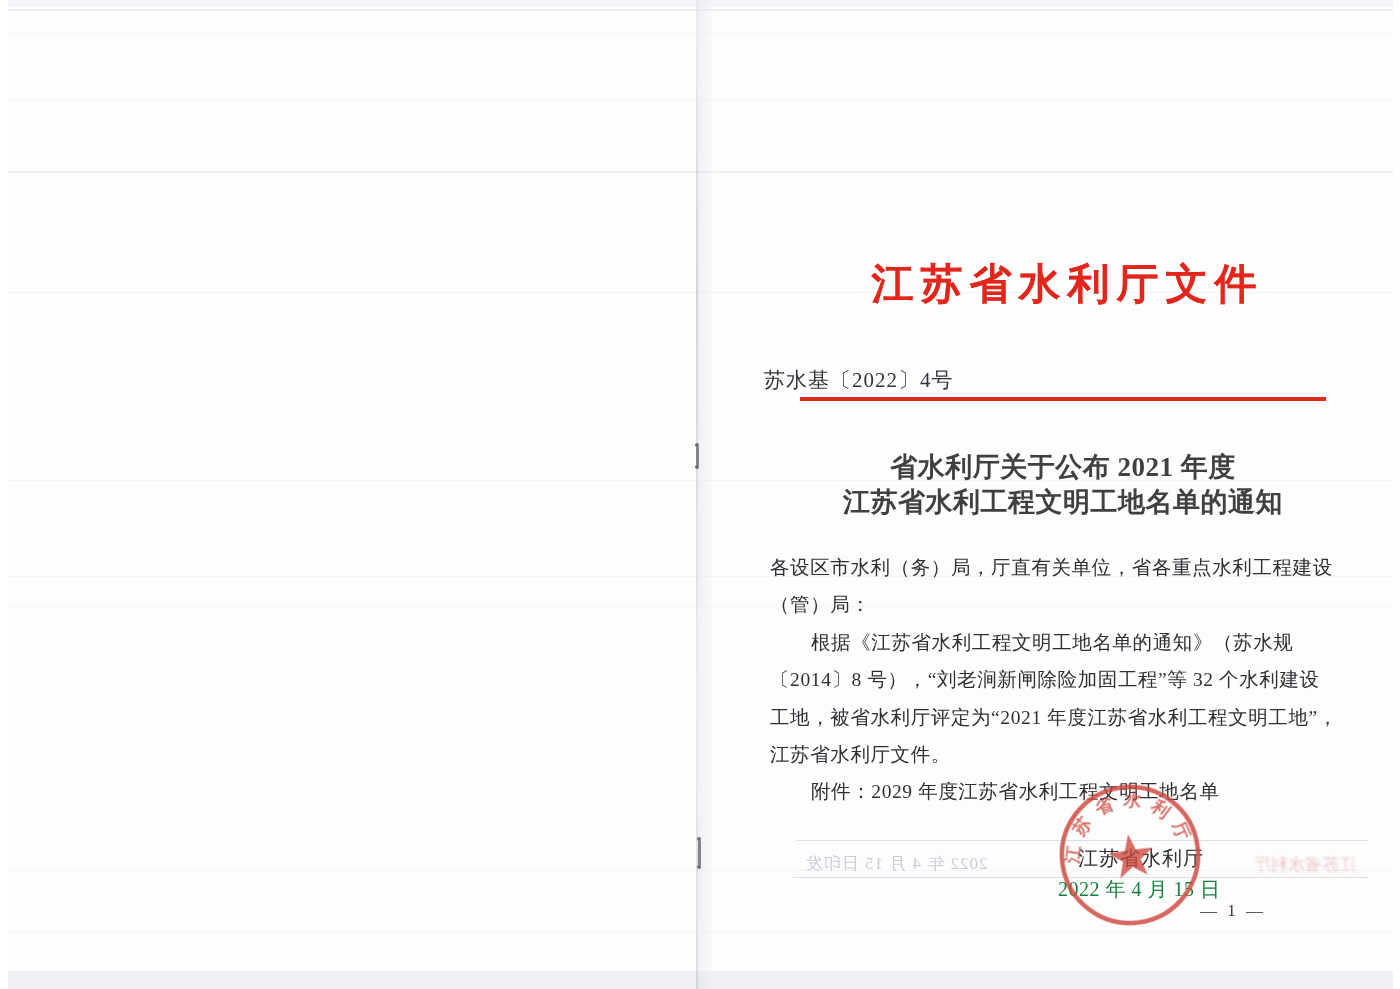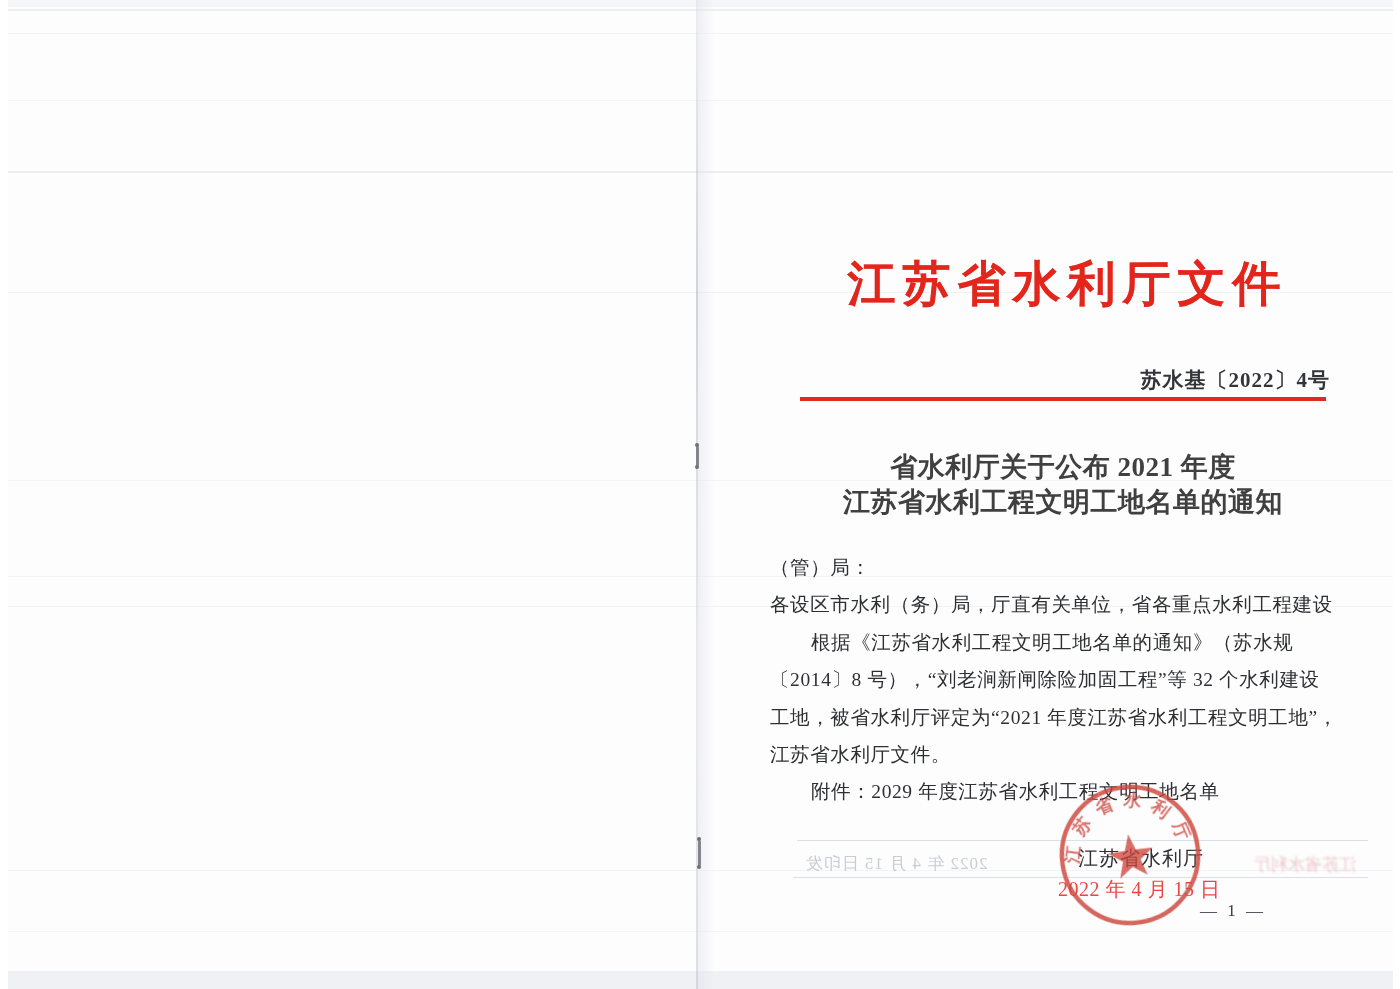--- a/index.html
+++ b/index.html
@@ -19,35 +19,35 @@
   .fold-shade{position:absolute;left:698px;top:0;width:16px;height:989px;
     background:linear-gradient(to right,rgba(222,224,232,0.45),rgba(255,255,255,0));}
   .staple{position:absolute;width:3px;background:#83848c;border-radius:2px;}
   .staple:before,.staple:after{content:"";position:absolute;left:-1px;width:4px;height:4px;border-radius:50%;background:#6e6f77;}
   .staple:before{top:-3px;} .staple:after{bottom:-3px;}
 
   
   .hdr-title{
     position:absolute;left:735px;top:238px;width:665px;height:92px;
     text-align:center;color:#e2261b;font-weight:700;
-    font-size:48px;letter-spacing:7px;line-height:92px;white-space:nowrap;
+    font-size:42px;letter-spacing:7px;line-height:92px;white-space:nowrap;
     text-shadow:0 0 .5px rgba(226,38,27,.6);
   }
   .doc-number{
-    position:absolute;left:800px;top:366px;width:530px;
-    text-align:right;color:#33343a;font-size:21px;letter-spacing:1px;font-weight:bold;
+    position:absolute;left:764px;top:366px;width:530px;
+    text-align:left;color:#33343a;font-size:21px;letter-spacing:1px;
   }
   .red-rule{position:absolute;left:800px;top:397px;width:526px;height:4px;background:#e02a1e;}
   .doc-title{position:absolute;left:763px;top:450px;width:600px;text-align:center;
     color:#404040;font-weight:700;font-size:27px;line-height:35px;letter-spacing:.5px;}
   .body-block{position:absolute;left:770px;top:549px;width:540px;
     color:#2e2f33;font-size:19.5px;line-height:37.4px;letter-spacing:.6px;white-space:nowrap;}
   .body-block .indent{padding-left:41px;}
   .sig-org{position:absolute;left:1078px;top:845px;color:#2e2f33;font-size:20px;letter-spacing:1px;z-index:2;}
-  .sig-date{position:absolute;left:1058px;top:876px;color:#ef4444;font-size:20px;letter-spacing:.5px;z-index:2;}
+  .sig-date{position:absolute;left:1058px;top:876px;color:#15803d;font-size:20px;letter-spacing:.5px;z-index:2;}
   .page-num{position:absolute;left:1200px;top:901px;color:#3a3b42;font-size:17px;letter-spacing:3px;}
 
   
   .bleed-line{position:absolute;height:1px;background:rgba(150,163,192,0.33);z-index:1;}
   .bleed-date{
     position:absolute;left:788px;top:852px;width:216px;text-align:center;
     transform:scaleX(-1);color:rgba(125,130,152,0.40);font-size:17px;letter-spacing:1px;
     filter:blur(0.7px);z-index:1;white-space:nowrap;
   }
   .bleed-org{
@@ -90,22 +90,22 @@
   <div class="doc-number">苏水基〔2022〕4号</div>
 
   <div class="red-rule"></div>
 
   <div class="doc-title">
     <div>省水利厅关于公布 2021 年度</div>
     <div>江苏省水利工程文明工地名单的通知</div>
   </div>
 
   <div class="body-block">
+    <div>各设区市水利（务）局，厅直有关单位，省各重点水利工程建设</div>
     <div>（管）局：</div>
-    <div>各设区市水利（务）局，厅直有关单位，省各重点水利工程建设</div>
     <div class="indent">根据《江苏省水利工程文明工地名单的通知》（苏水规</div>
     <div>〔2014〕8 号），“刘老涧新闸除险加固工程”等 32 个水利建设</div>
     <div>工地，被省水利厅评定为“2021 年度江苏省水利工程文明工地”，</div>
     <div>江苏省水利厅文件。</div>
     <div class="indent">附件：2029 年度江苏省水利工程文明工地名单</div>
   </div>
 
   <div class="bleed-line" style="left:797px;top:840px;width:571px;"></div>
   <div class="bleed-line" style="left:793px;top:877px;width:575px;"></div>
   <div class="bleed-date">2022 年 4 月 15 日印发</div>

